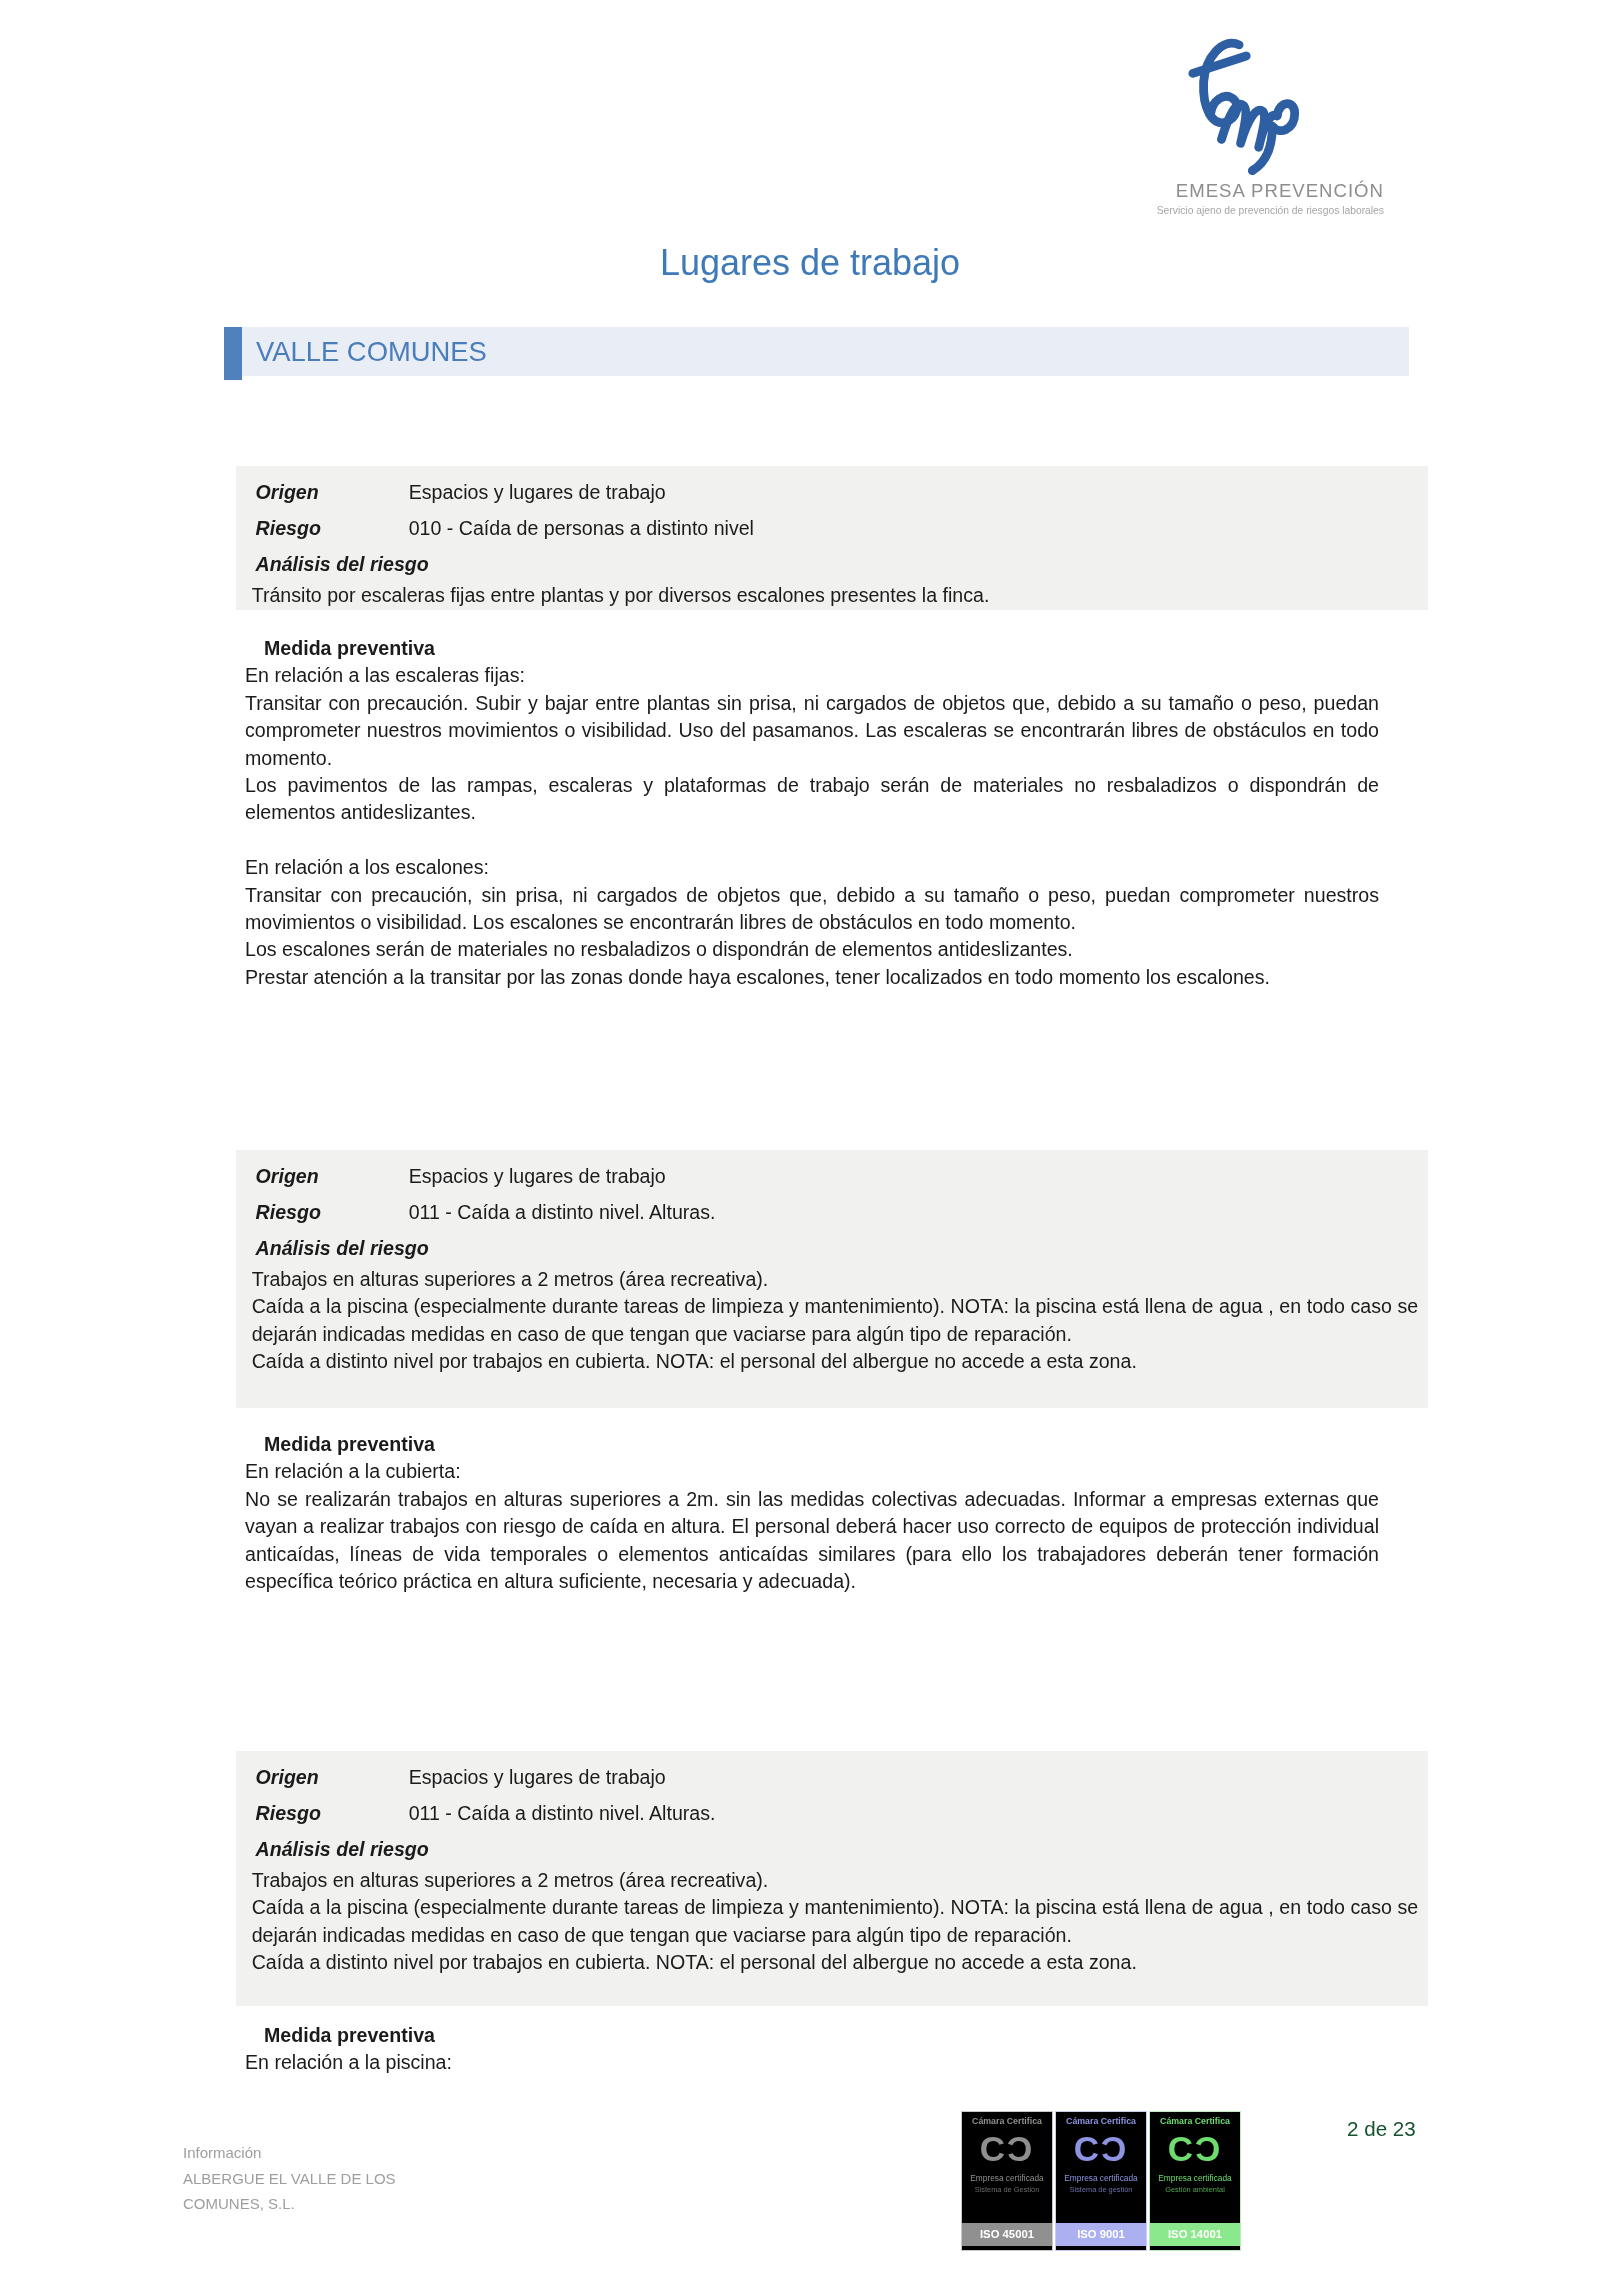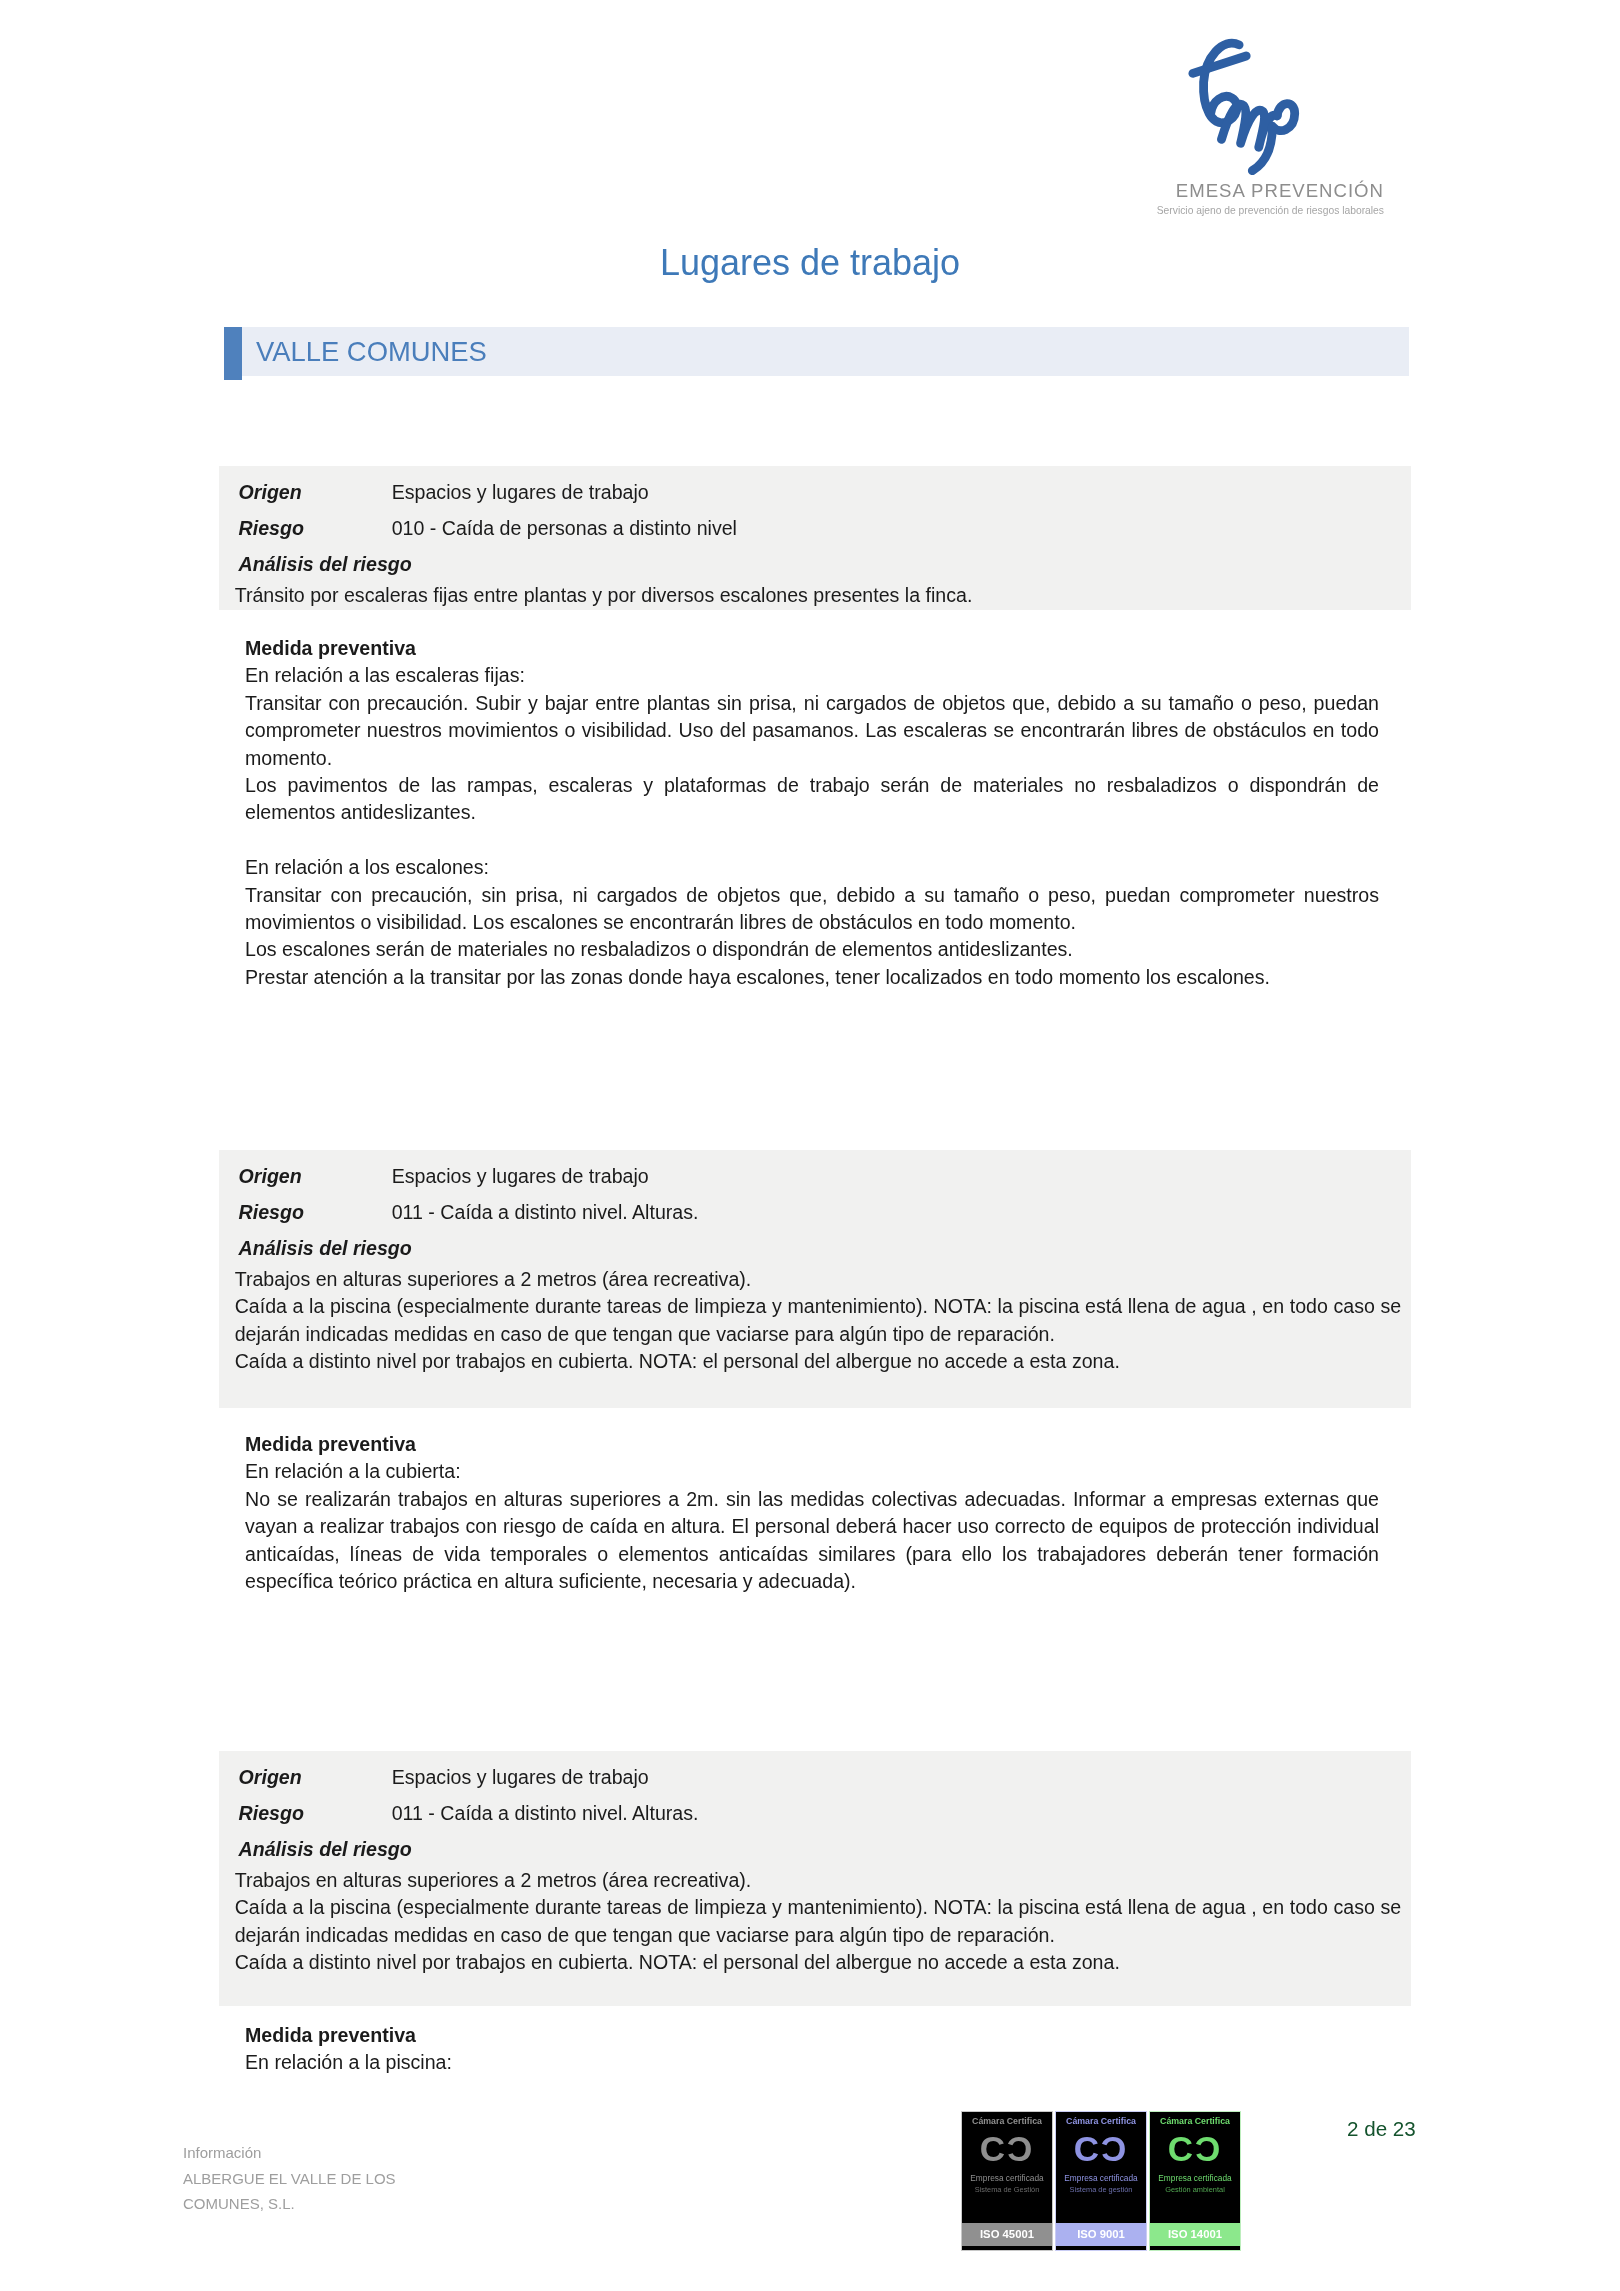--- a/index.html
+++ b/index.html
@@ -24,34 +24,34 @@
   
   .section-band {
     position:absolute; left:224px; top:327px; width:1185px; height:49px;
     background:#e9edf5;
   }
   .section-bar { position:absolute; left:0; top:0; width:17.6px; height:53px; background:#4f81bd; }
   .section-label { padding-left:32px; line-height:49px; font-size:27.4px; color:#4a7ebb; }
 
   
   .risk-block {
-    position:absolute; left:219px; width:1192px; background:#f1f1f0;
+    position:absolute; left:236px; width:1192px; background:#f1f1f0;
     padding:7.8px 9.8px 7.8px 15.7px; font-size:19.6px;
   }
   .rb-row { display:flex; line-height:36px; }
   .rb-label { font-weight:bold; font-style:italic; width:157px; flex:0 0 157px; padding-left:3.9px; }
   .rb-label.full { width:auto; flex:0 0 auto; }
   .rb-value { flex:1; }
   .rb-analysis { text-align:justify; line-height:27.4px; min-height:27.4px; }
   .rb-analysis + .rb-analysis { margin-top:0; }
 
   
   .measure { position:absolute; left:245px; width:1134px; font-size:19.6px; }
   .measure p { line-height:27.4px; min-height:27.4px; text-align:justify; }
-  .m-title { font-weight:bold; text-align:left !important; }
+  .m-title { font-weight:bold; text-align:left !important;margin-left:19px; }
 
   
   .footer-info { position:absolute; left:183px; top:2140px; font-size:15px; line-height:25.5px; color:#9e9e9e; }
   .page-number { position:absolute; left:1347px; top:2117px; width:98px; font-size:20.6px; color:#14532d; text-align:left; }
 
   .badges { position:absolute; left:961px; top:2111px; display:flex; gap:2px; }
   .badge {
     position:relative; width:92px; height:140px; background:#000000;
     border:1px solid var(--bd,#c8c8c8); color:var(--c,#8f8f8f); text-align:center; overflow:hidden;
   }

